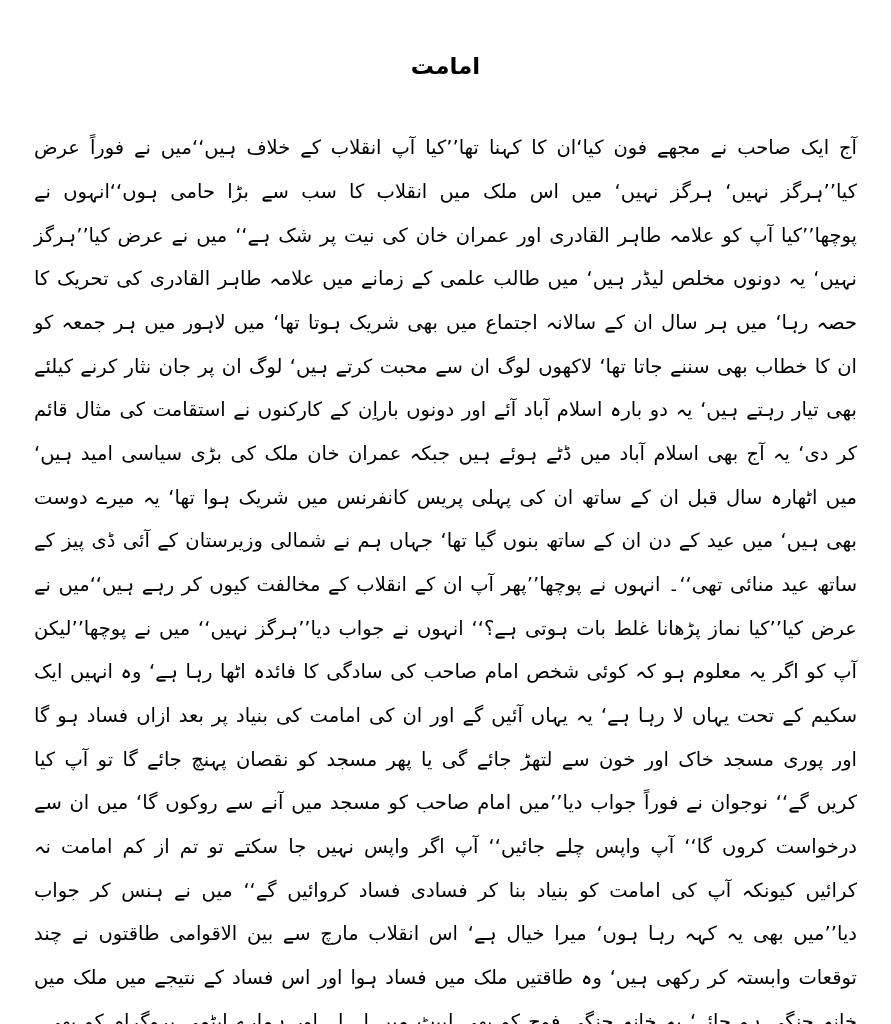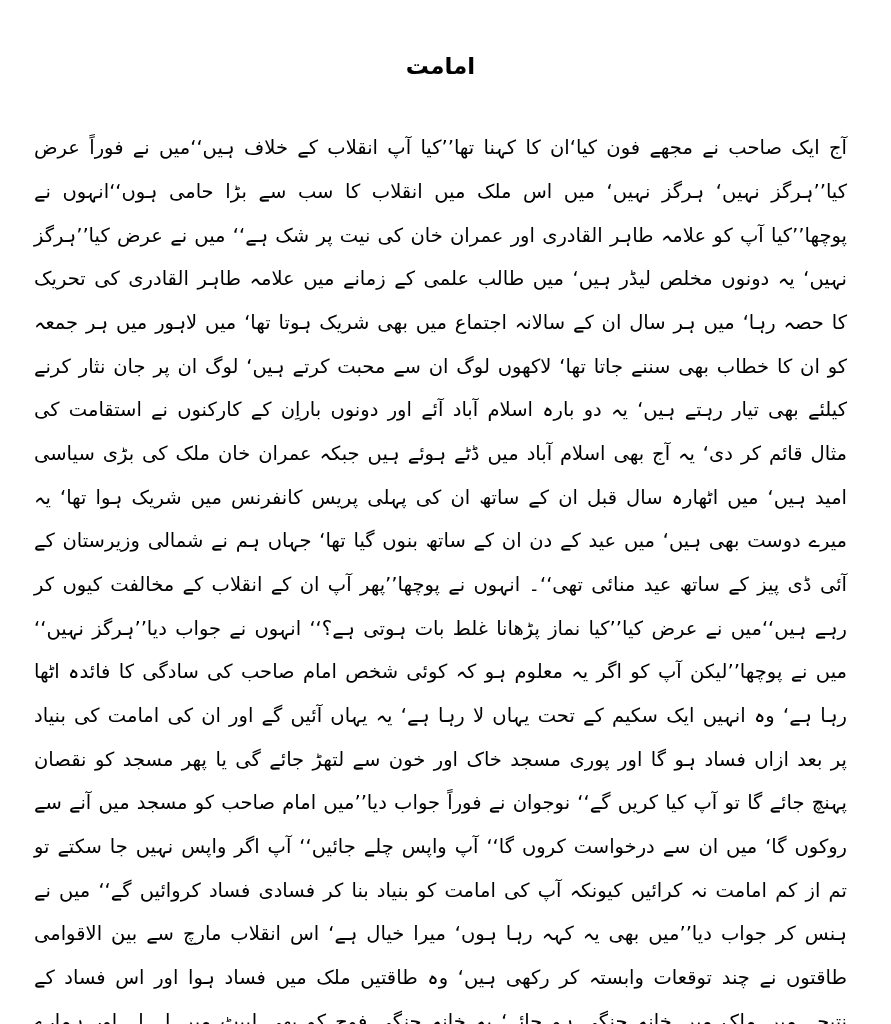--- a/index.html
+++ b/index.html
@@ -12,21 +12,21 @@
     width: 891px;
     height: 1024px;
     overflow: hidden;
     font-family: "DejaVu Sans", "Liberation Sans", sans-serif;
     color: #000000;
   }
   .page {
     width: 891px;
     height: 1024px;
     box-sizing: border-box;
-    padding: 40px 44px 20px 34px;
+    padding: 40px 34px 20px 34px;
     background: #ffffff;
     position: relative;
   }
   .doc-title {
     text-align: center;
     font-size: 23px;
     font-weight: bold;
     line-height: 1.4;
     margin: 10px 0 44px 0;
     color: #000000;

